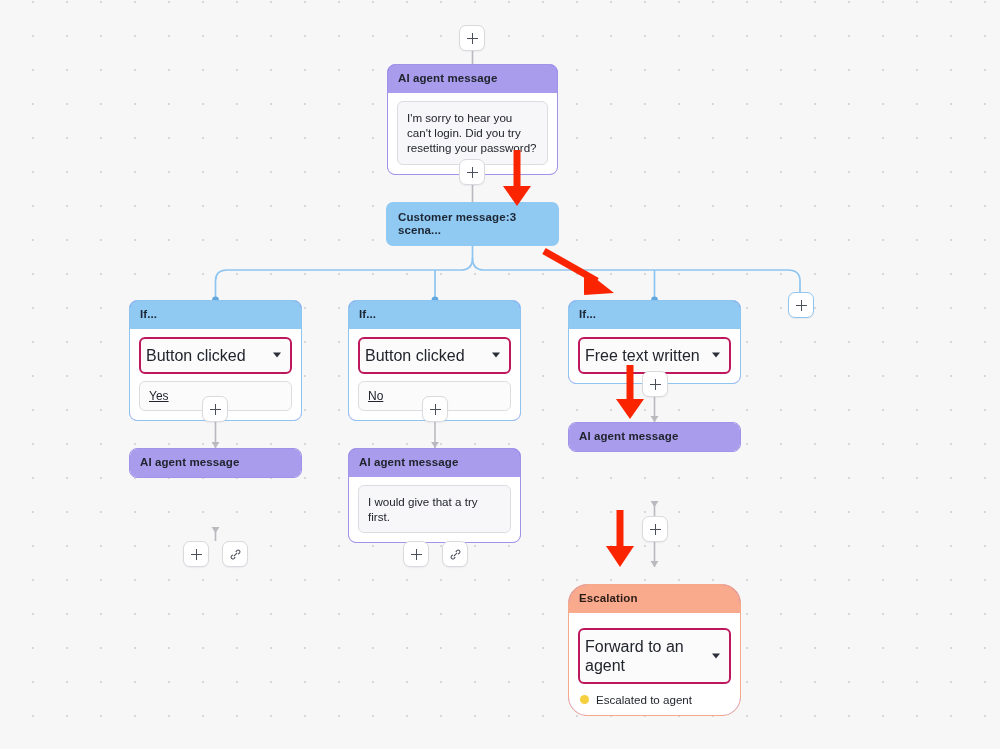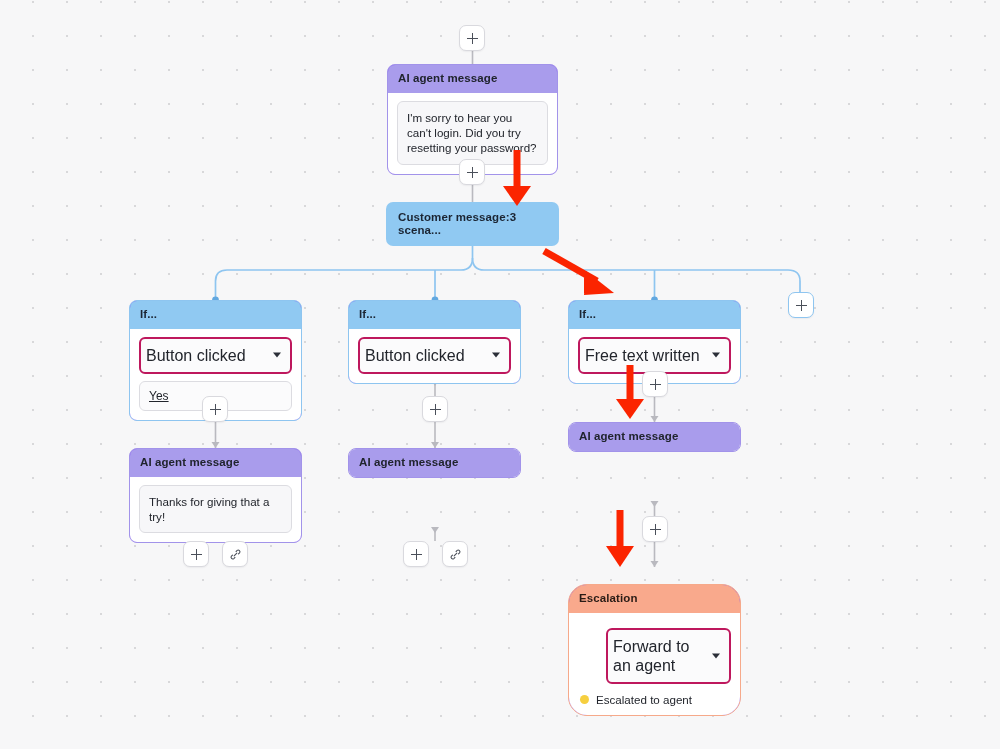--- a/index.html
+++ b/index.html
@@ -258,52 +258,53 @@
     </div>
   </div>
 
   <div class="node blue" style="left:348px; top:300px; width:173px;">
     <div class="node-header">If...</div>
     <div class="node-body">
       <div class="select">
         <span>Button clicked</span>
         <span class="caret"></span>
       </div>
+      <div class="value-row">No</div>
     </div>
   </div>
 
   <div class="node blue" style="left:568px; top:300px; width:173px;">
     <div class="node-header">If...</div>
     <div class="node-body">
       <div class="select">
         <span>Free text written</span>
         <span class="caret"></span>
       </div>
     </div>
   </div>
 
   <div class="node purple" style="left:129px; top:448px; width:173px;">
     <div class="node-header">AI agent message</div>
-    <div class="node-body">
-      <div class="textbox tall">Thanks for giving that a try!</div>
-    </div>
   </div>
 
   <div class="node purple" style="left:348px; top:448px; width:173px;">
     <div class="node-header">AI agent message</div>
+    <div class="node-body">
+      <div class="textbox tall">I would give that a try first.</div>
+    </div>
   </div>
 
   <div class="node purple" style="left:568px; top:422px; width:173px;">
     <div class="node-header">AI agent message</div>
   </div>
 
   <div class="node orange" style="left:568px; top:584px; width:173px;border-radius:19px;">
     <div class="node-header">Escalation</div>
     <div class="node-body">
-      <div class="select" style="margin-top:7px;margin-left:28px;">
+      <div class="select" style="margin-top:7px;">
         <span>Forward to an agent</span>
         <span class="caret"></span>
       </div>
       <div class="status-row">
         <span class="status-dot"></span>
         <span>Escalated to agent</span>
       </div>
     </div>
   </div>
 

